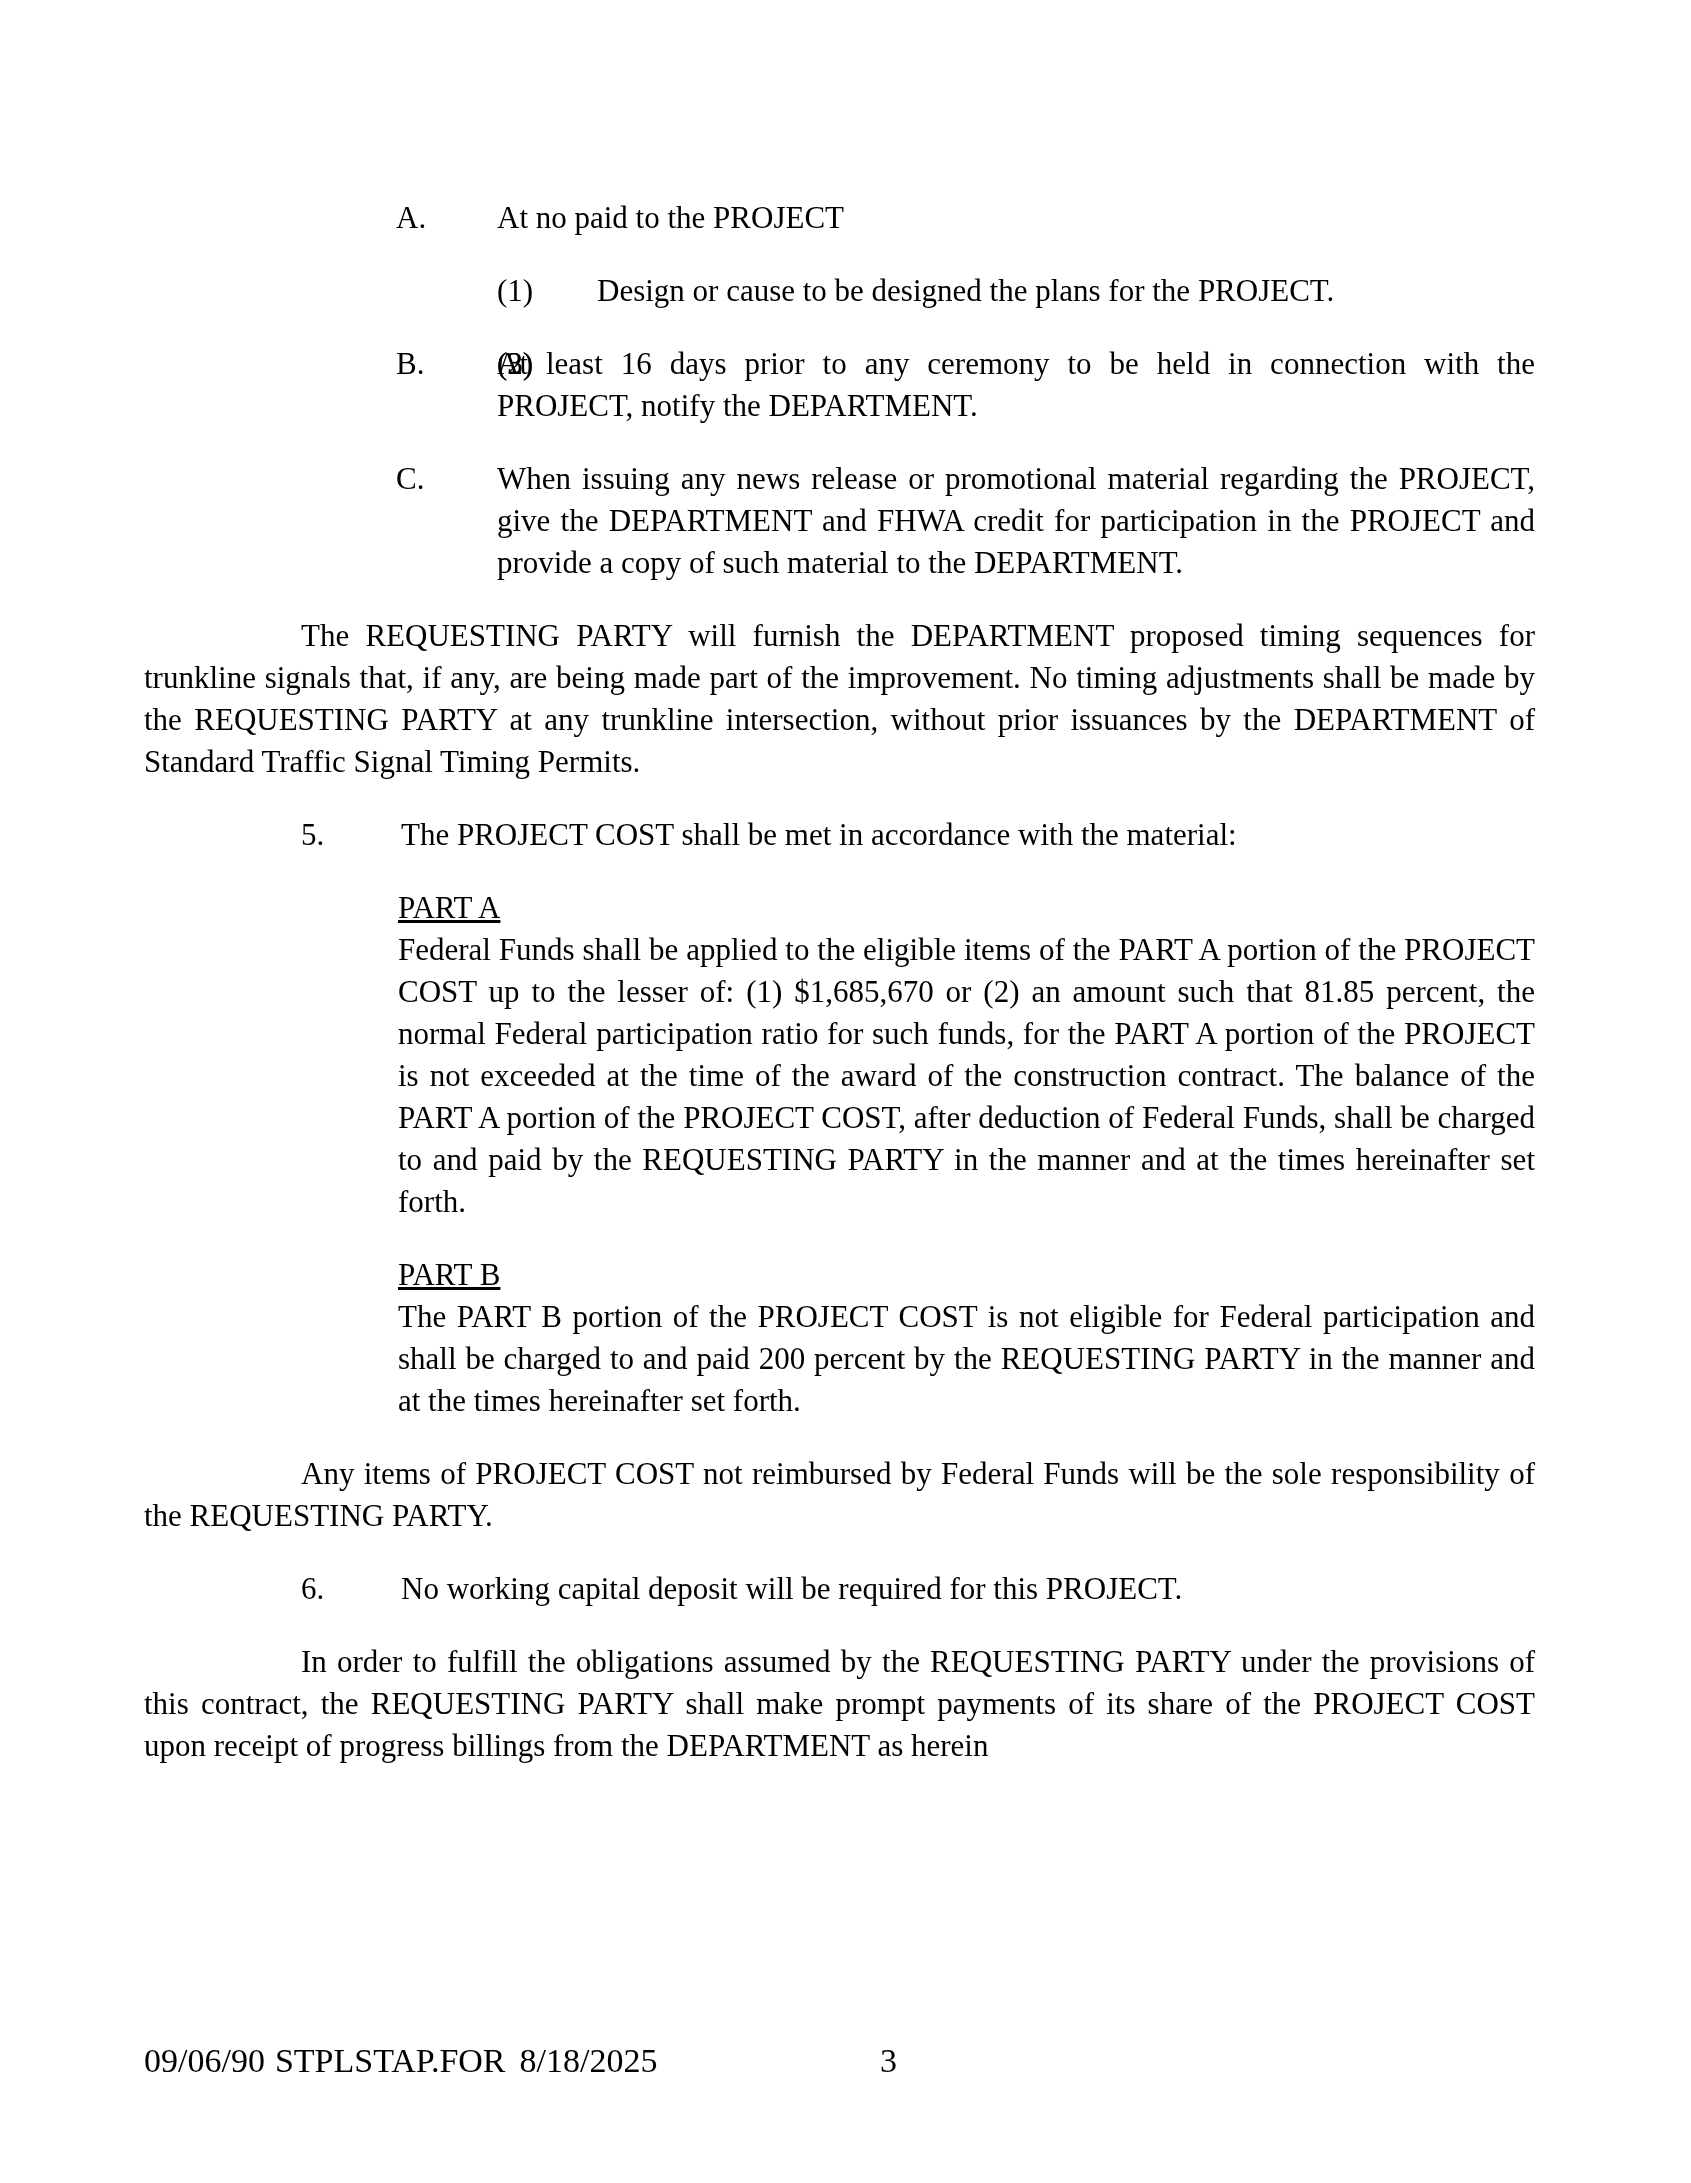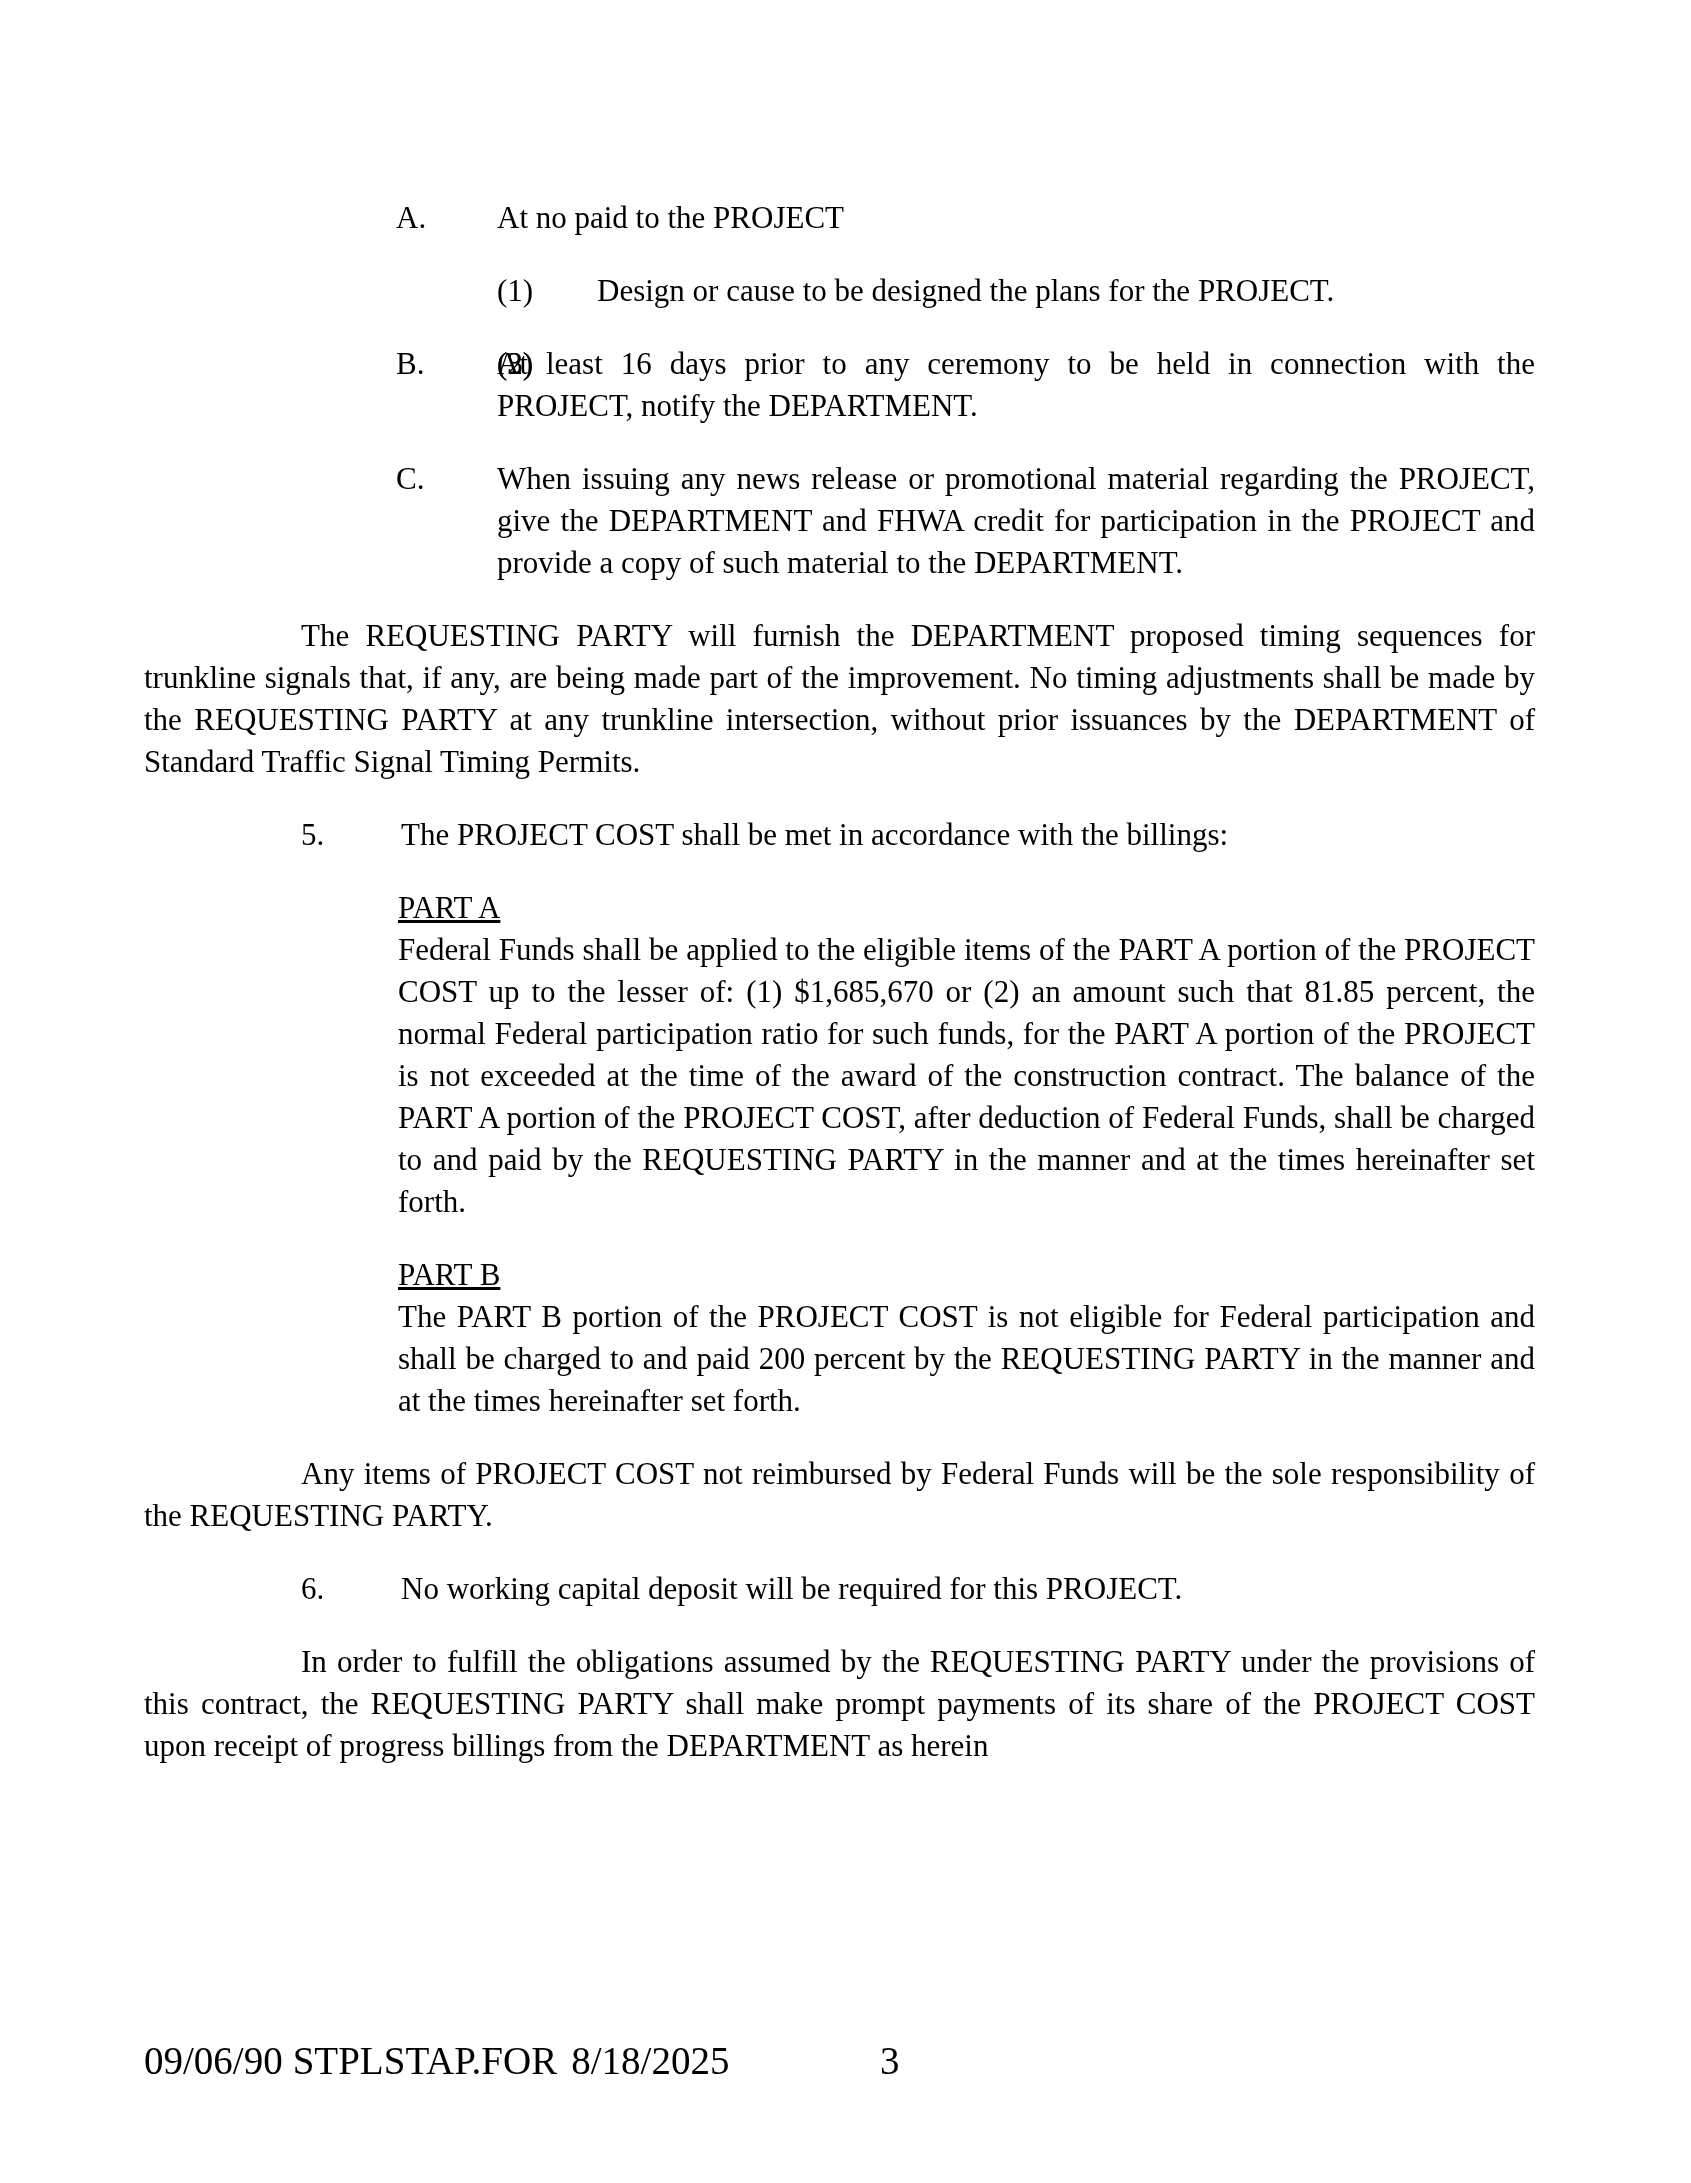--- a/index.html
+++ b/index.html
@@ -42,21 +42,21 @@
   .part-heading { text-decoration: underline; }
 
   
   .bodypara { text-indent: 157px; }
 
   .footer {
     position: absolute;
     left: 144px;
     top: 2040px;
     width: 1393px;
-    font-size: 39px;
+    font-size: 34px;
     line-height: 42px;
     white-space: nowrap;
   }
   .footer .gap-sm { margin-right: 10px; }
   .footer .gap-md { margin-right: 14px; }
   .footer .pageno { position: absolute; left: 736px; top: 0; }
 </style>
 </head>
 <body>
 
@@ -87,21 +87,21 @@
 
   <div class="block clause">
     <span class="label">C.</span>
     <div class="text just">When issuing any news release or promotional material regarding the PROJECT, give the DEPARTMENT and FHWA credit for participation in the PROJECT and provide a copy of such material to the DEPARTMENT.</div>
   </div>
 
   <div class="block bodypara just">The REQUESTING PARTY will furnish the DEPARTMENT proposed timing sequences for trunkline signals that, if any, are being made part of the improvement.  No timing adjustments shall be made by the REQUESTING PARTY at any trunkline intersection, without prior issuances by the DEPARTMENT of Standard Traffic Signal Timing Permits.</div>
 
   <div class="block numitem">
     <span class="label">5.</span>
-    <div class="text">The PROJECT COST shall be met in accordance with the billings:</div>
+    <div class="text">The PROJECT COST shall be met in accordance with the material:</div>
   </div>
 
   <div class="block partblock">
     <div class="part-heading">PART A</div>
     <div class="text just">Federal Funds shall be applied to the eligible items of the PART A portion of the PROJECT COST up to the lesser of: (1) $1,685,670 or (2) an amount such that 81.85 percent, the normal Federal participation ratio for such funds, for the PART A portion of the PROJECT is not exceeded at the time of the award of the construction contract.  The balance of the PART A portion of the PROJECT COST, after deduction of Federal Funds, shall be charged to and paid by the REQUESTING PARTY in the manner and at the times hereinafter set forth.</div>
   </div>
 
   <div class="block partblock">
     <div class="part-heading">PART B</div>
     <div class="text just">The PART B portion of the PROJECT COST is not eligible for Federal participation and shall be charged to and paid 200 percent by the REQUESTING PARTY in the manner and at the times hereinafter set forth.</div>

